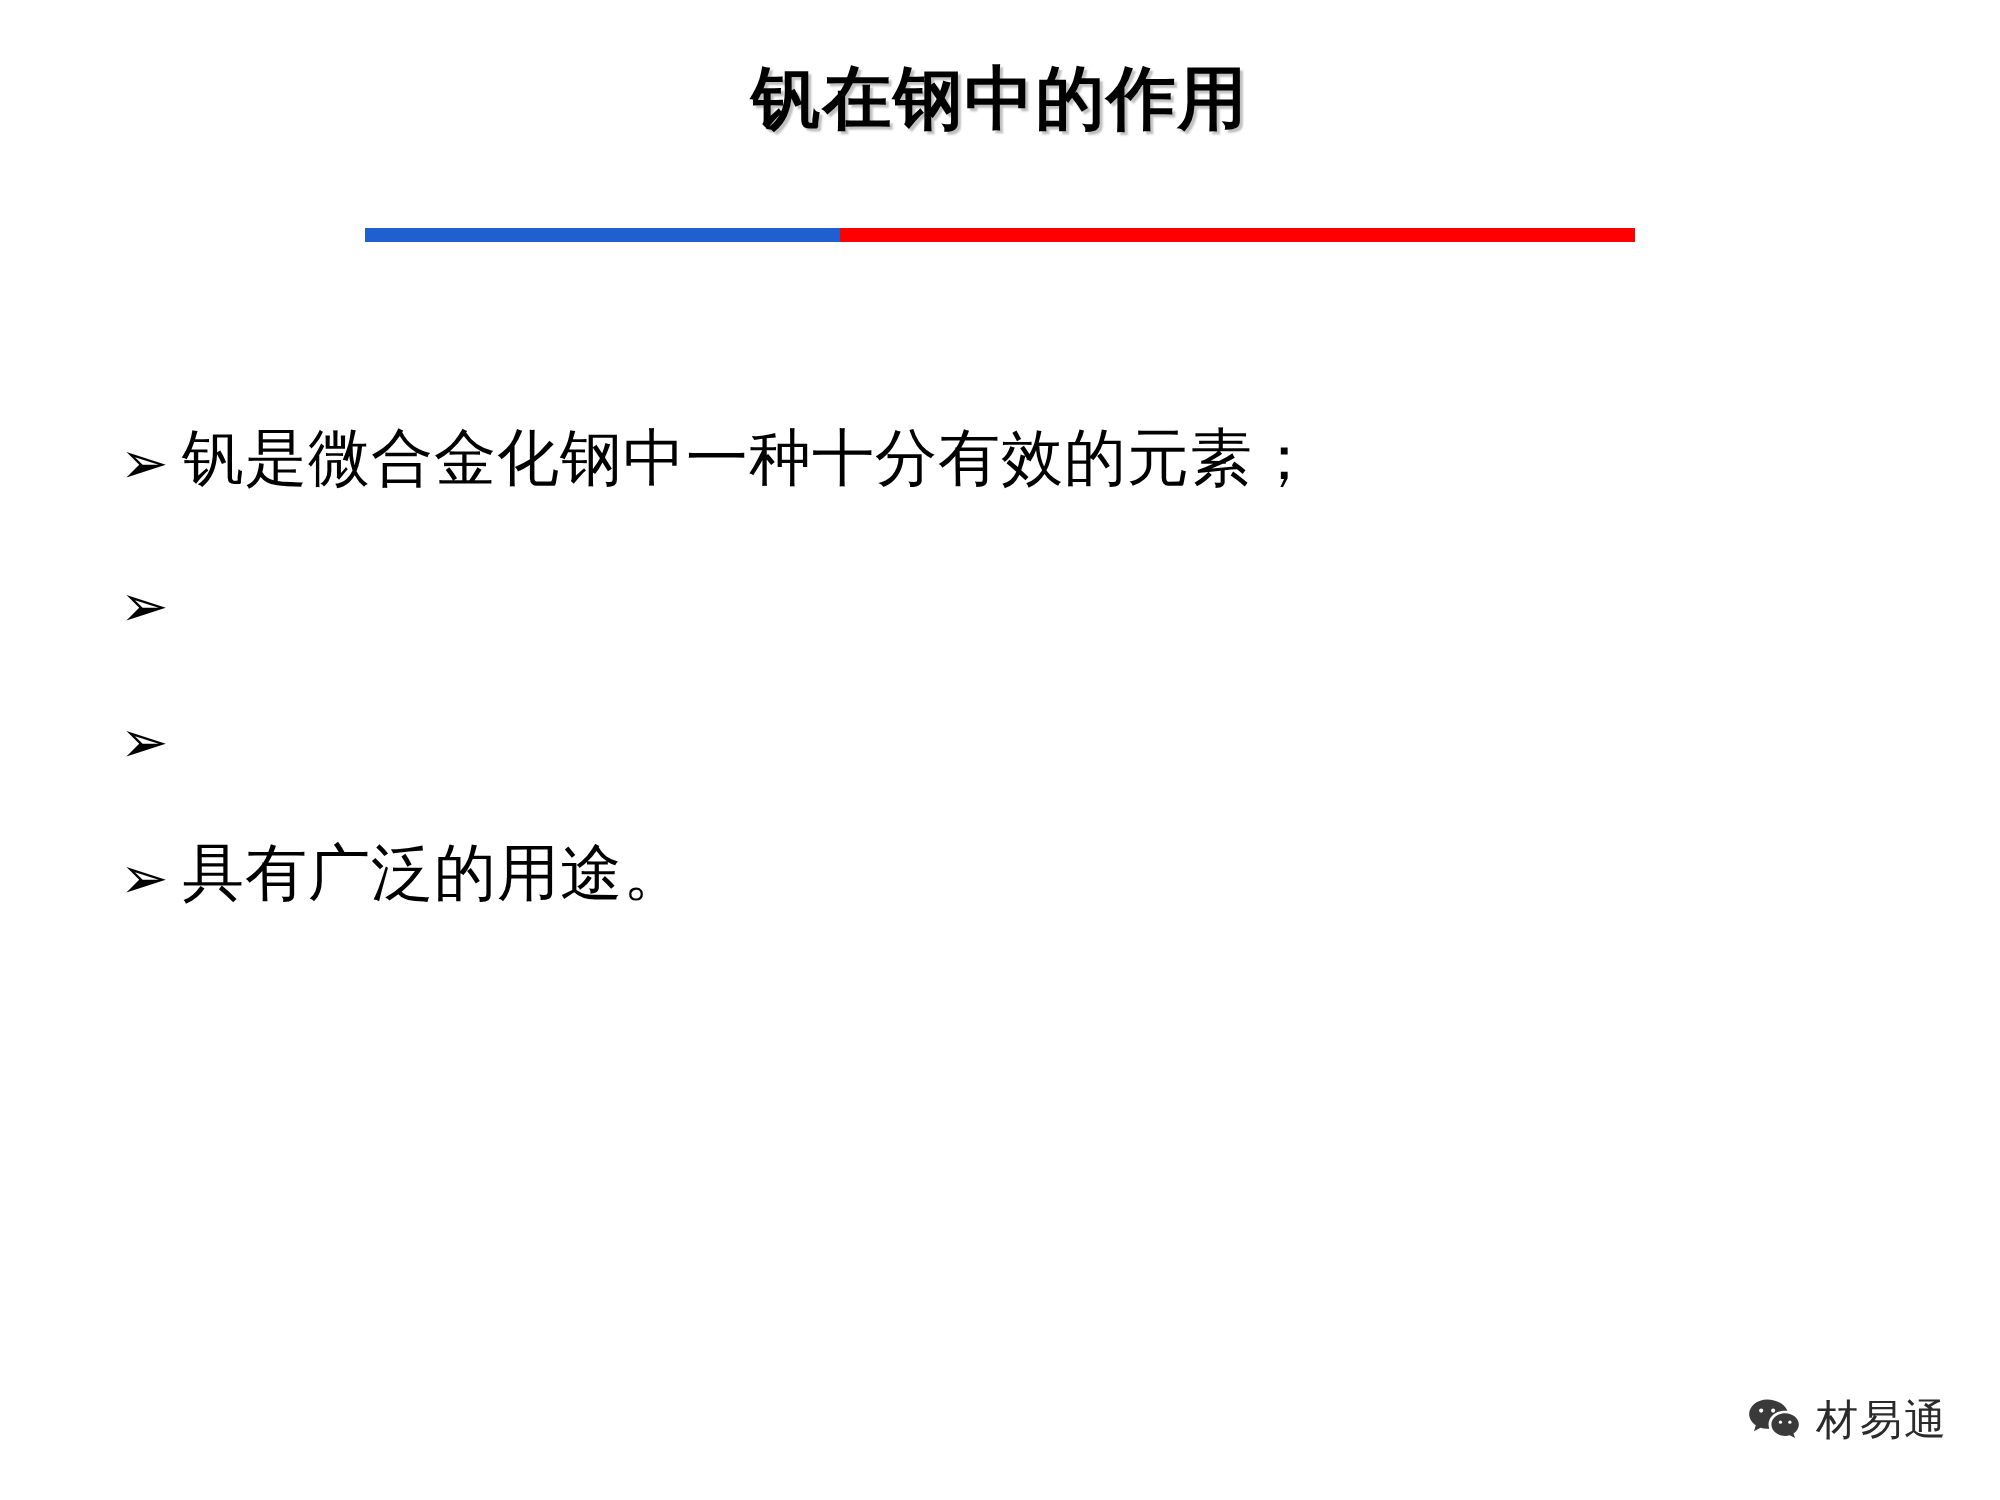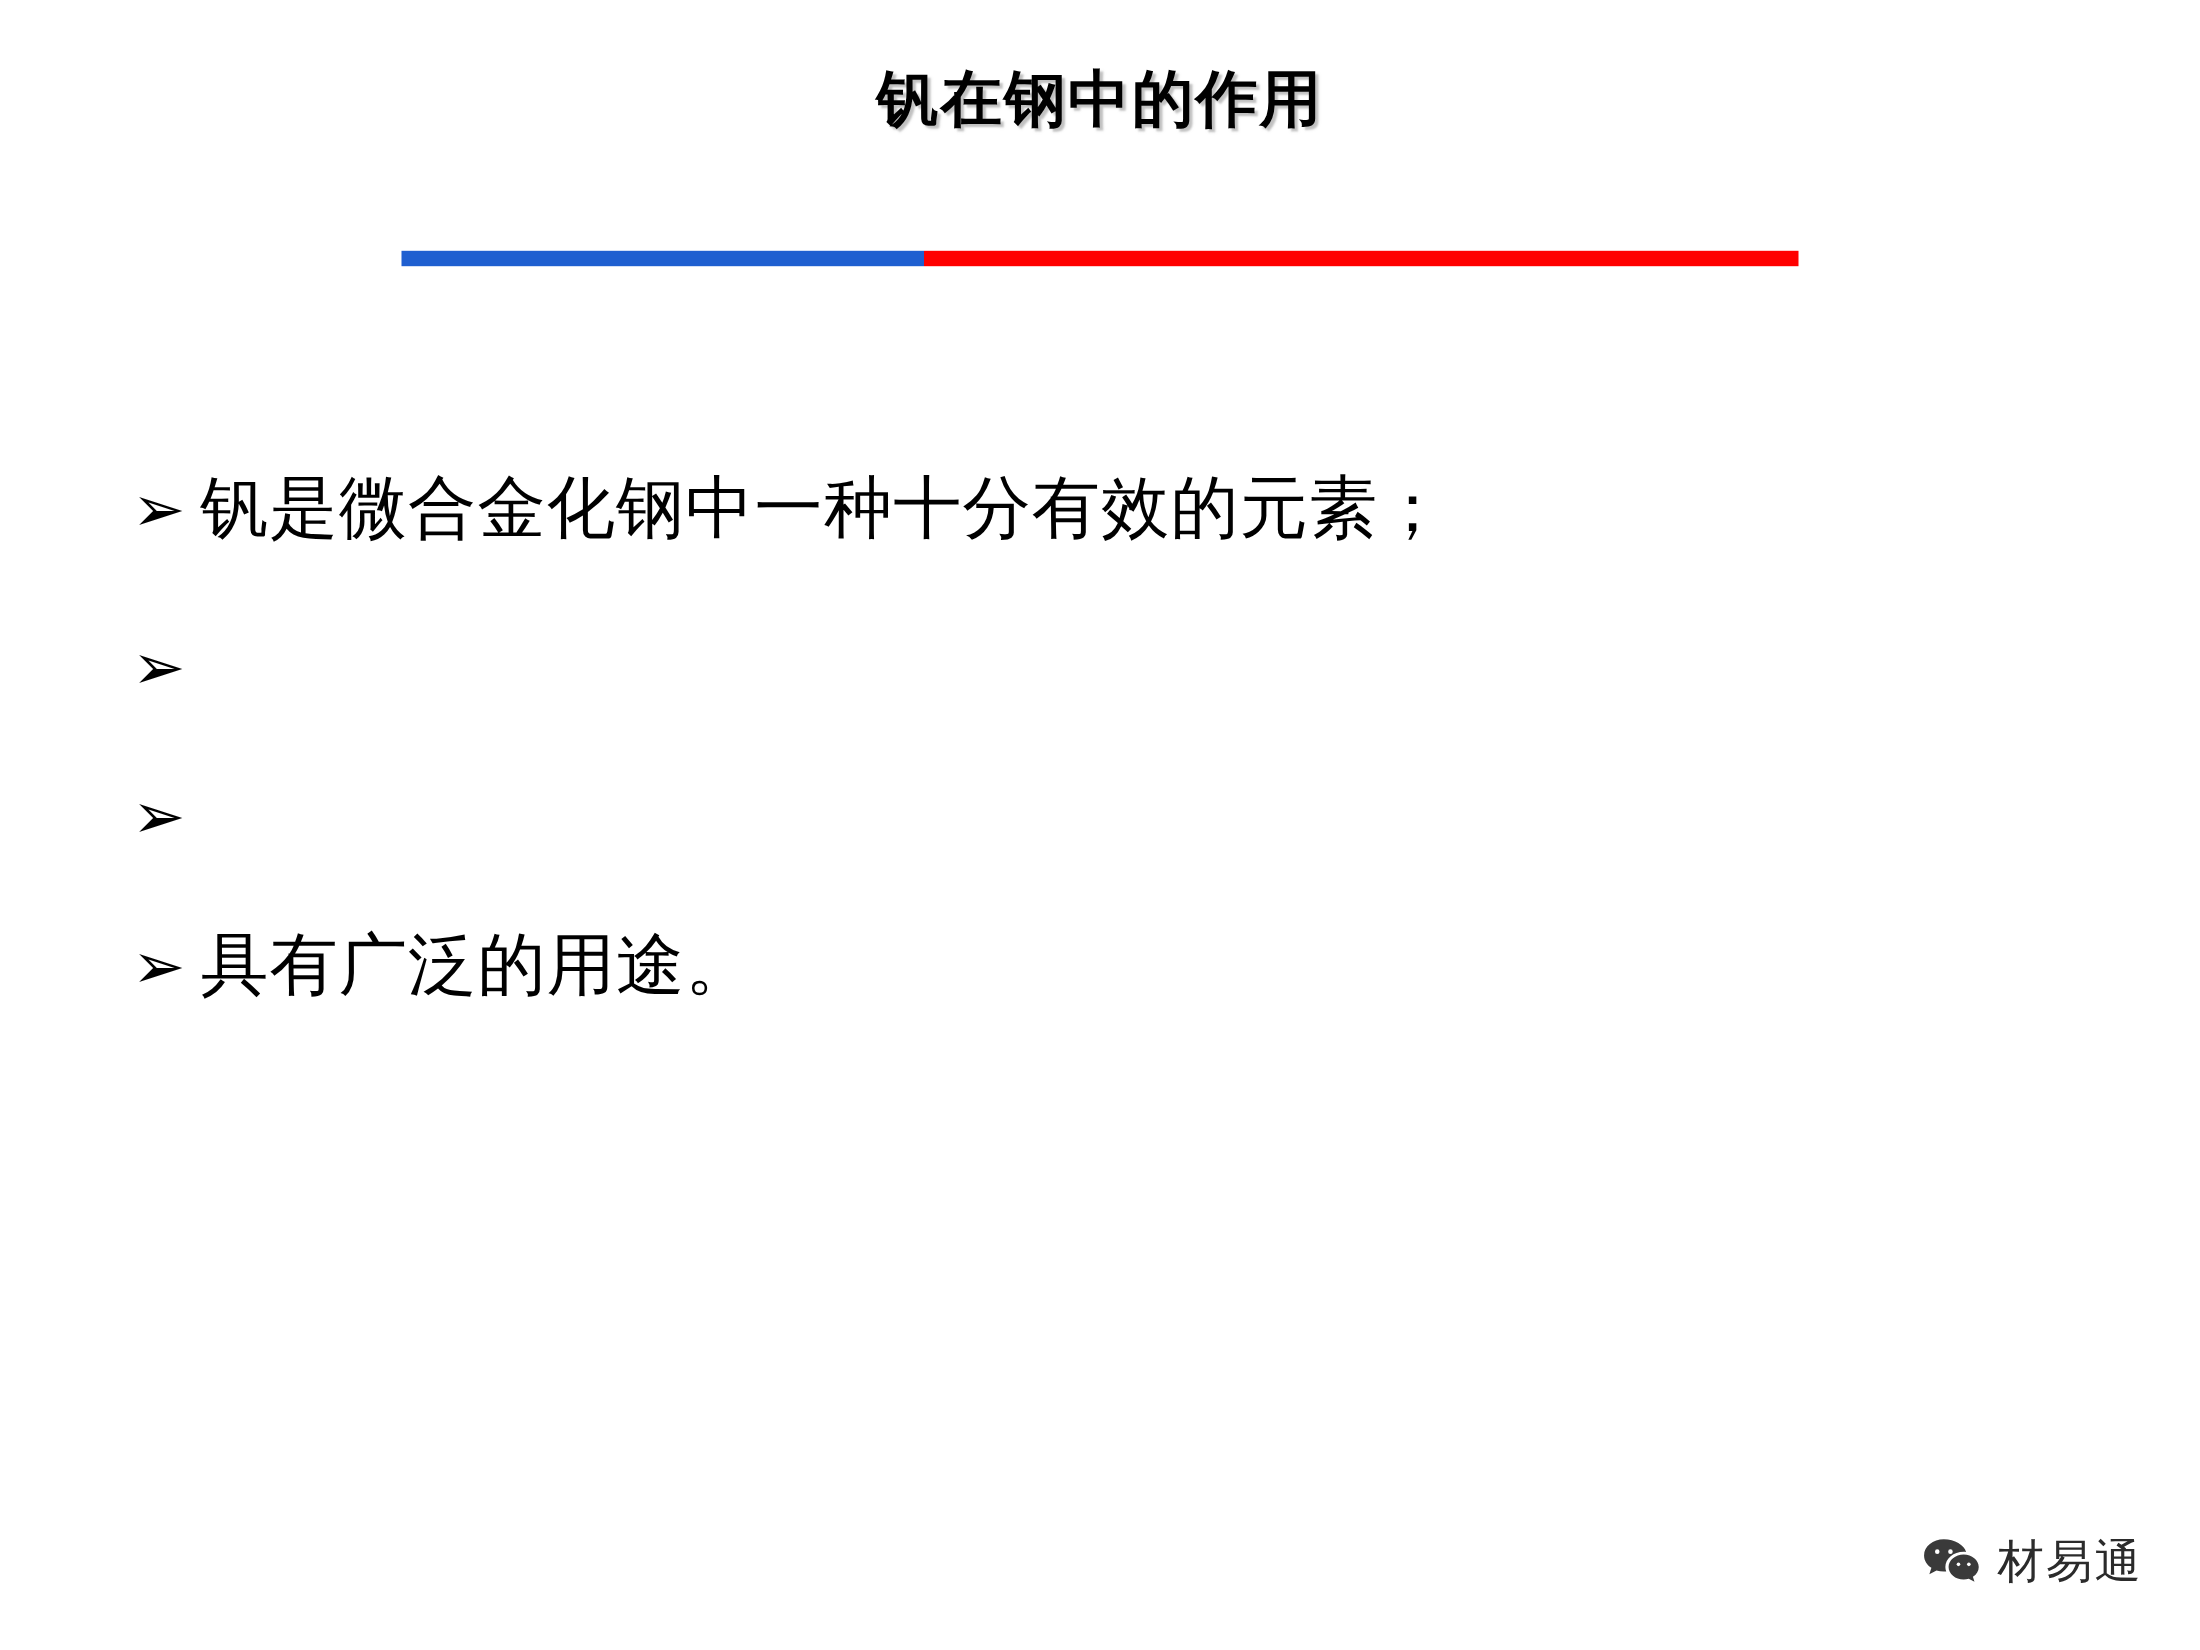--- a/index.html
+++ b/index.html
@@ -26,21 +26,21 @@
   .title-block {
     position: absolute;
     top: 60px;
     left: 0;
     width: 2000px;
     text-align: center;
   }
   .slide-title {
     font-family: "DejaVu Serif", "Liberation Serif", serif;
     font-weight: bold;
-    font-size: 56px;
+    font-size: 69px;
     line-height: 1.1;
     color: #000000;
     letter-spacing: 2px;
     text-shadow: 3px 3px 2px rgba(140,140,140,0.55);
     margin: 0;
   }
 
   
   .divider {
     position: absolute;
@@ -76,21 +76,21 @@
   .bullet-marker {
     flex: 0 0 auto;
     width: 62px;
     font-size: 58px;
     line-height: 1;
     color: #000000;
     font-family: "DejaVu Sans", sans-serif;
     transform: translateY(4px);
   }
   .bullet-text {
-    font-family: Liberation Sans, sans-serif;
+    font-family: Liberation Mono, monospace;
     font-size: 62px;
     line-height: 1.05;
     color: #000000;
     letter-spacing: 1px;
     white-space: nowrap;
   }
 
   
   .watermark {
     position: absolute;

